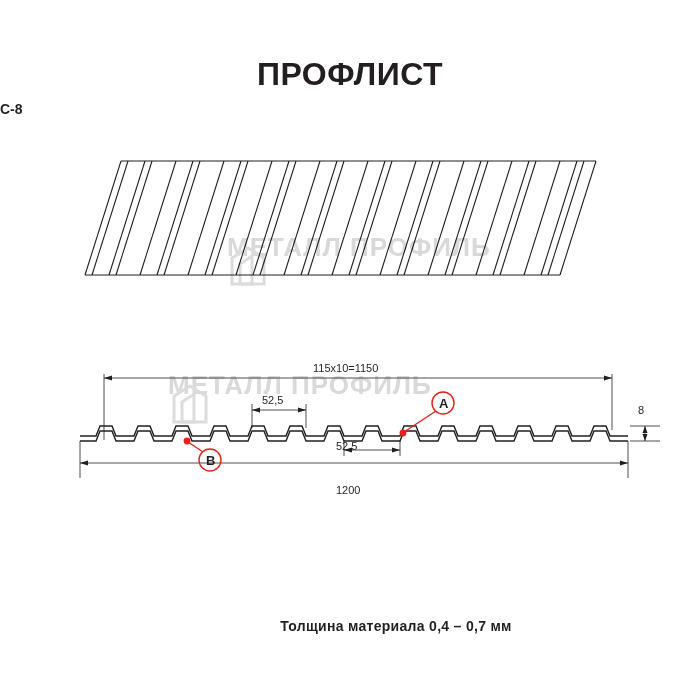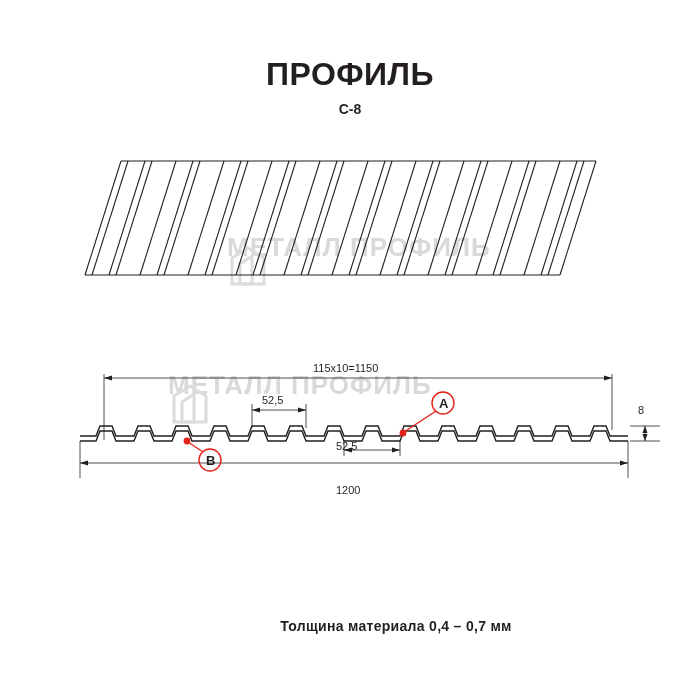--- a/index.html
+++ b/index.html
@@ -29,21 +29,20 @@
     font-size: 32px;
     font-weight: bold;
     letter-spacing: 0.5px;
     color: #231f20;
   }
   .subtitle {
     position: absolute;
     top: 101px;
     left: 0;
     width: 700px;
-    text-align: center;
     font-size: 14px;
     font-weight: bold;
     color: #231f20;
   }
   .footer-note {
     position: absolute;
     top: 618px;
     left: 0;
     width: 700px;
     text-align: center;
@@ -81,21 +80,21 @@
     font-size: 11px;
     color: #231f20;
     white-space: nowrap;
   }
 </style>
 </head>
 <body>
 
 <div id="page">
 
-  <div class="title">ПРОФИЛЬ</div>
+  <div class="title">ПРОФЛИСТ</div>
   <div class="subtitle">С-8</div>
 
   <div class="wm wm1">МЕТАЛЛ ПРОФИЛЬ</div>
   <div class="wm wm2">МЕТАЛЛ ПРОФИЛЬ</div>
 
   <svg class="wm-logo" style="top:244px;left:228px" width="60" height="44" viewBox="0 0 60 44">
     <path d="M4 40 L4 14 L20 4 L36 14 L36 40 Z" fill="none" stroke="#dcdcdc" stroke-width="3"></path>
     <path d="M12 40 L12 20 L24 12 L24 40 Z" fill="none" stroke="#dcdcdc" stroke-width="3"></path>
   </svg>
   <svg class="wm-logo" style="top:382px;left:170px" width="60" height="44" viewBox="0 0 60 44">

